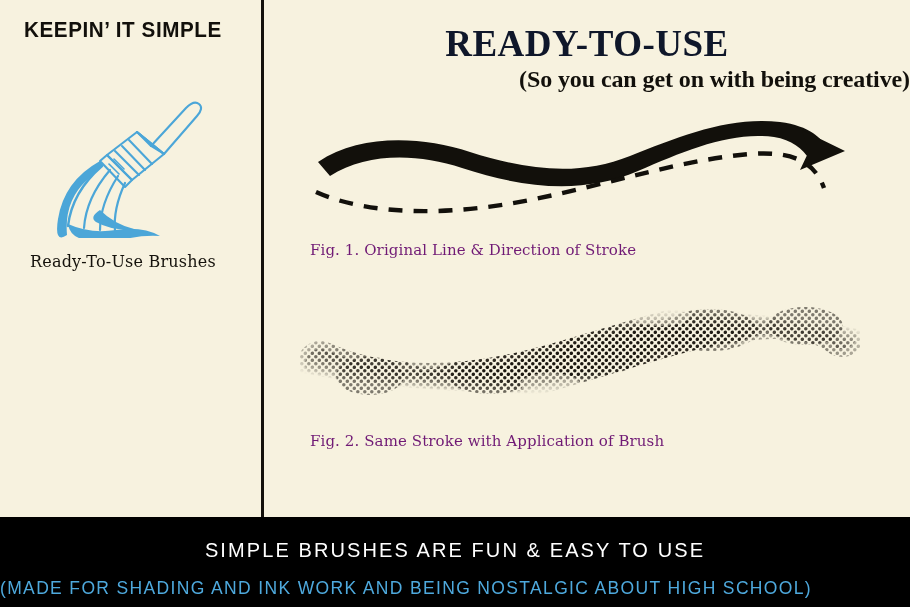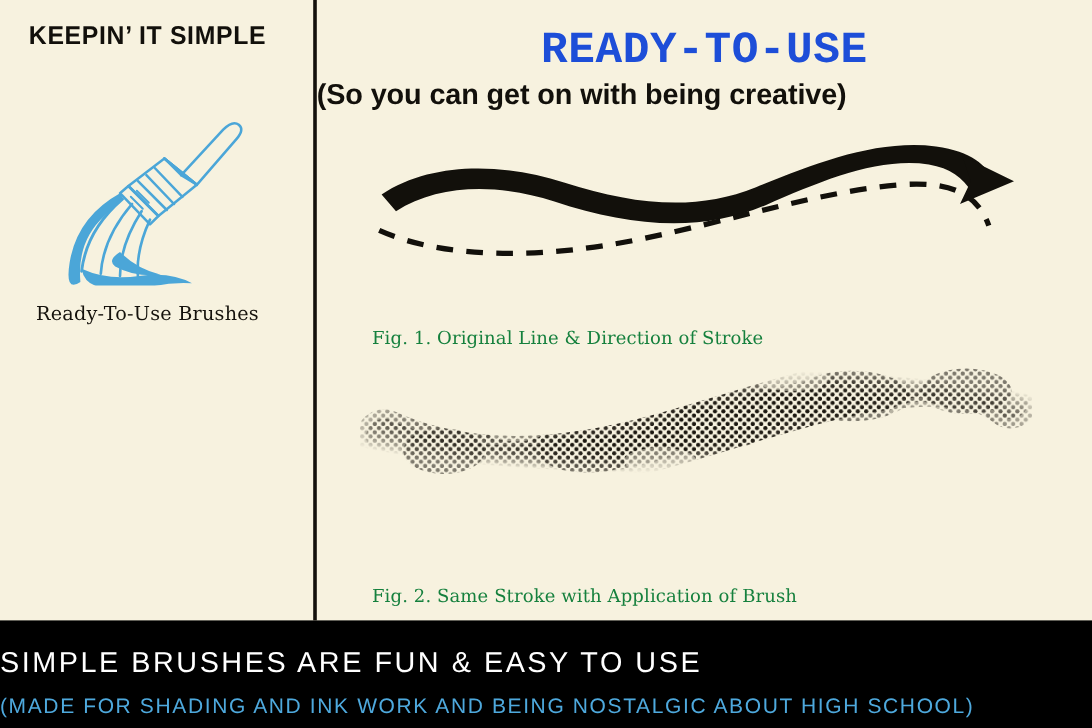--- a/index.html
+++ b/index.html
@@ -89,33 +89,33 @@
     top: 0;
     right: 0;
     height: 517px;
   }
   .headline {
     position: absolute;
     left: 0;
     right: 0;
     top: 22px;
     text-align: center;
-    font-family: Liberation Mono, monospace;
+    font-family: Liberation Serif, serif;
     font-weight: bold;
     font-size: 37px;
     letter-spacing: 0.5px;
-    color: #1d4ed8;
+    color: #0f172a;
   }
   .subhead {
     position: absolute;
     left: 0;
     right: 0;
     top: 66px;
-    text-align: left;
-    font-family: Liberation Sans, sans-serif;
+    text-align: right;
+    font-family: Liberation Serif, serif;
     font-weight: bold;
     font-size: 24px;
     letter-spacing: -0.1px;
     color: #12100b;
   }
 
   .fig1-art {
     position: absolute;
     left: 36px;
     top: 104px;
@@ -129,44 +129,43 @@
     width: 560px;
     height: 130px;
   }
   .fig1-art svg, .fig2-art svg { display: block; }
 
   .caption {
     position: absolute;
     font-family: "DejaVu Serif", "Liberation Serif", serif;
     font-size: 15px;
     letter-spacing: 0.1px;
-    color: #15803d;
+    color: #701a75;
     white-space: nowrap;
-    margin-top: 32px;
   }
   .caption-1 { left: 46px; top: 241px; }
-  .caption-2 { left: 46px; top: 456px; }
+  .caption-2 { left: 46px; top: 432px; }
 
   
   .banner {
     position: absolute;
     left: 0;
     bottom: 0;
     width: 910px;
     height: 90px;
     background: #000000;
   }
   .banner-line-1 {
     position: absolute;
     left: 0;
     right: 0;
     top: 22px;
-    text-align: left;
+    text-align: center;
     font-family: "Liberation Sans", sans-serif;
-    font-size: 24px;
+    font-size: 20px;
     font-weight: normal;
     letter-spacing: 2.1px;
     color: #ffffff;
   }
   .banner-line-2 {
     position: absolute;
     left: 0;
     right: 0;
     top: 61px;
     font-family: "Liberation Sans", sans-serif;

